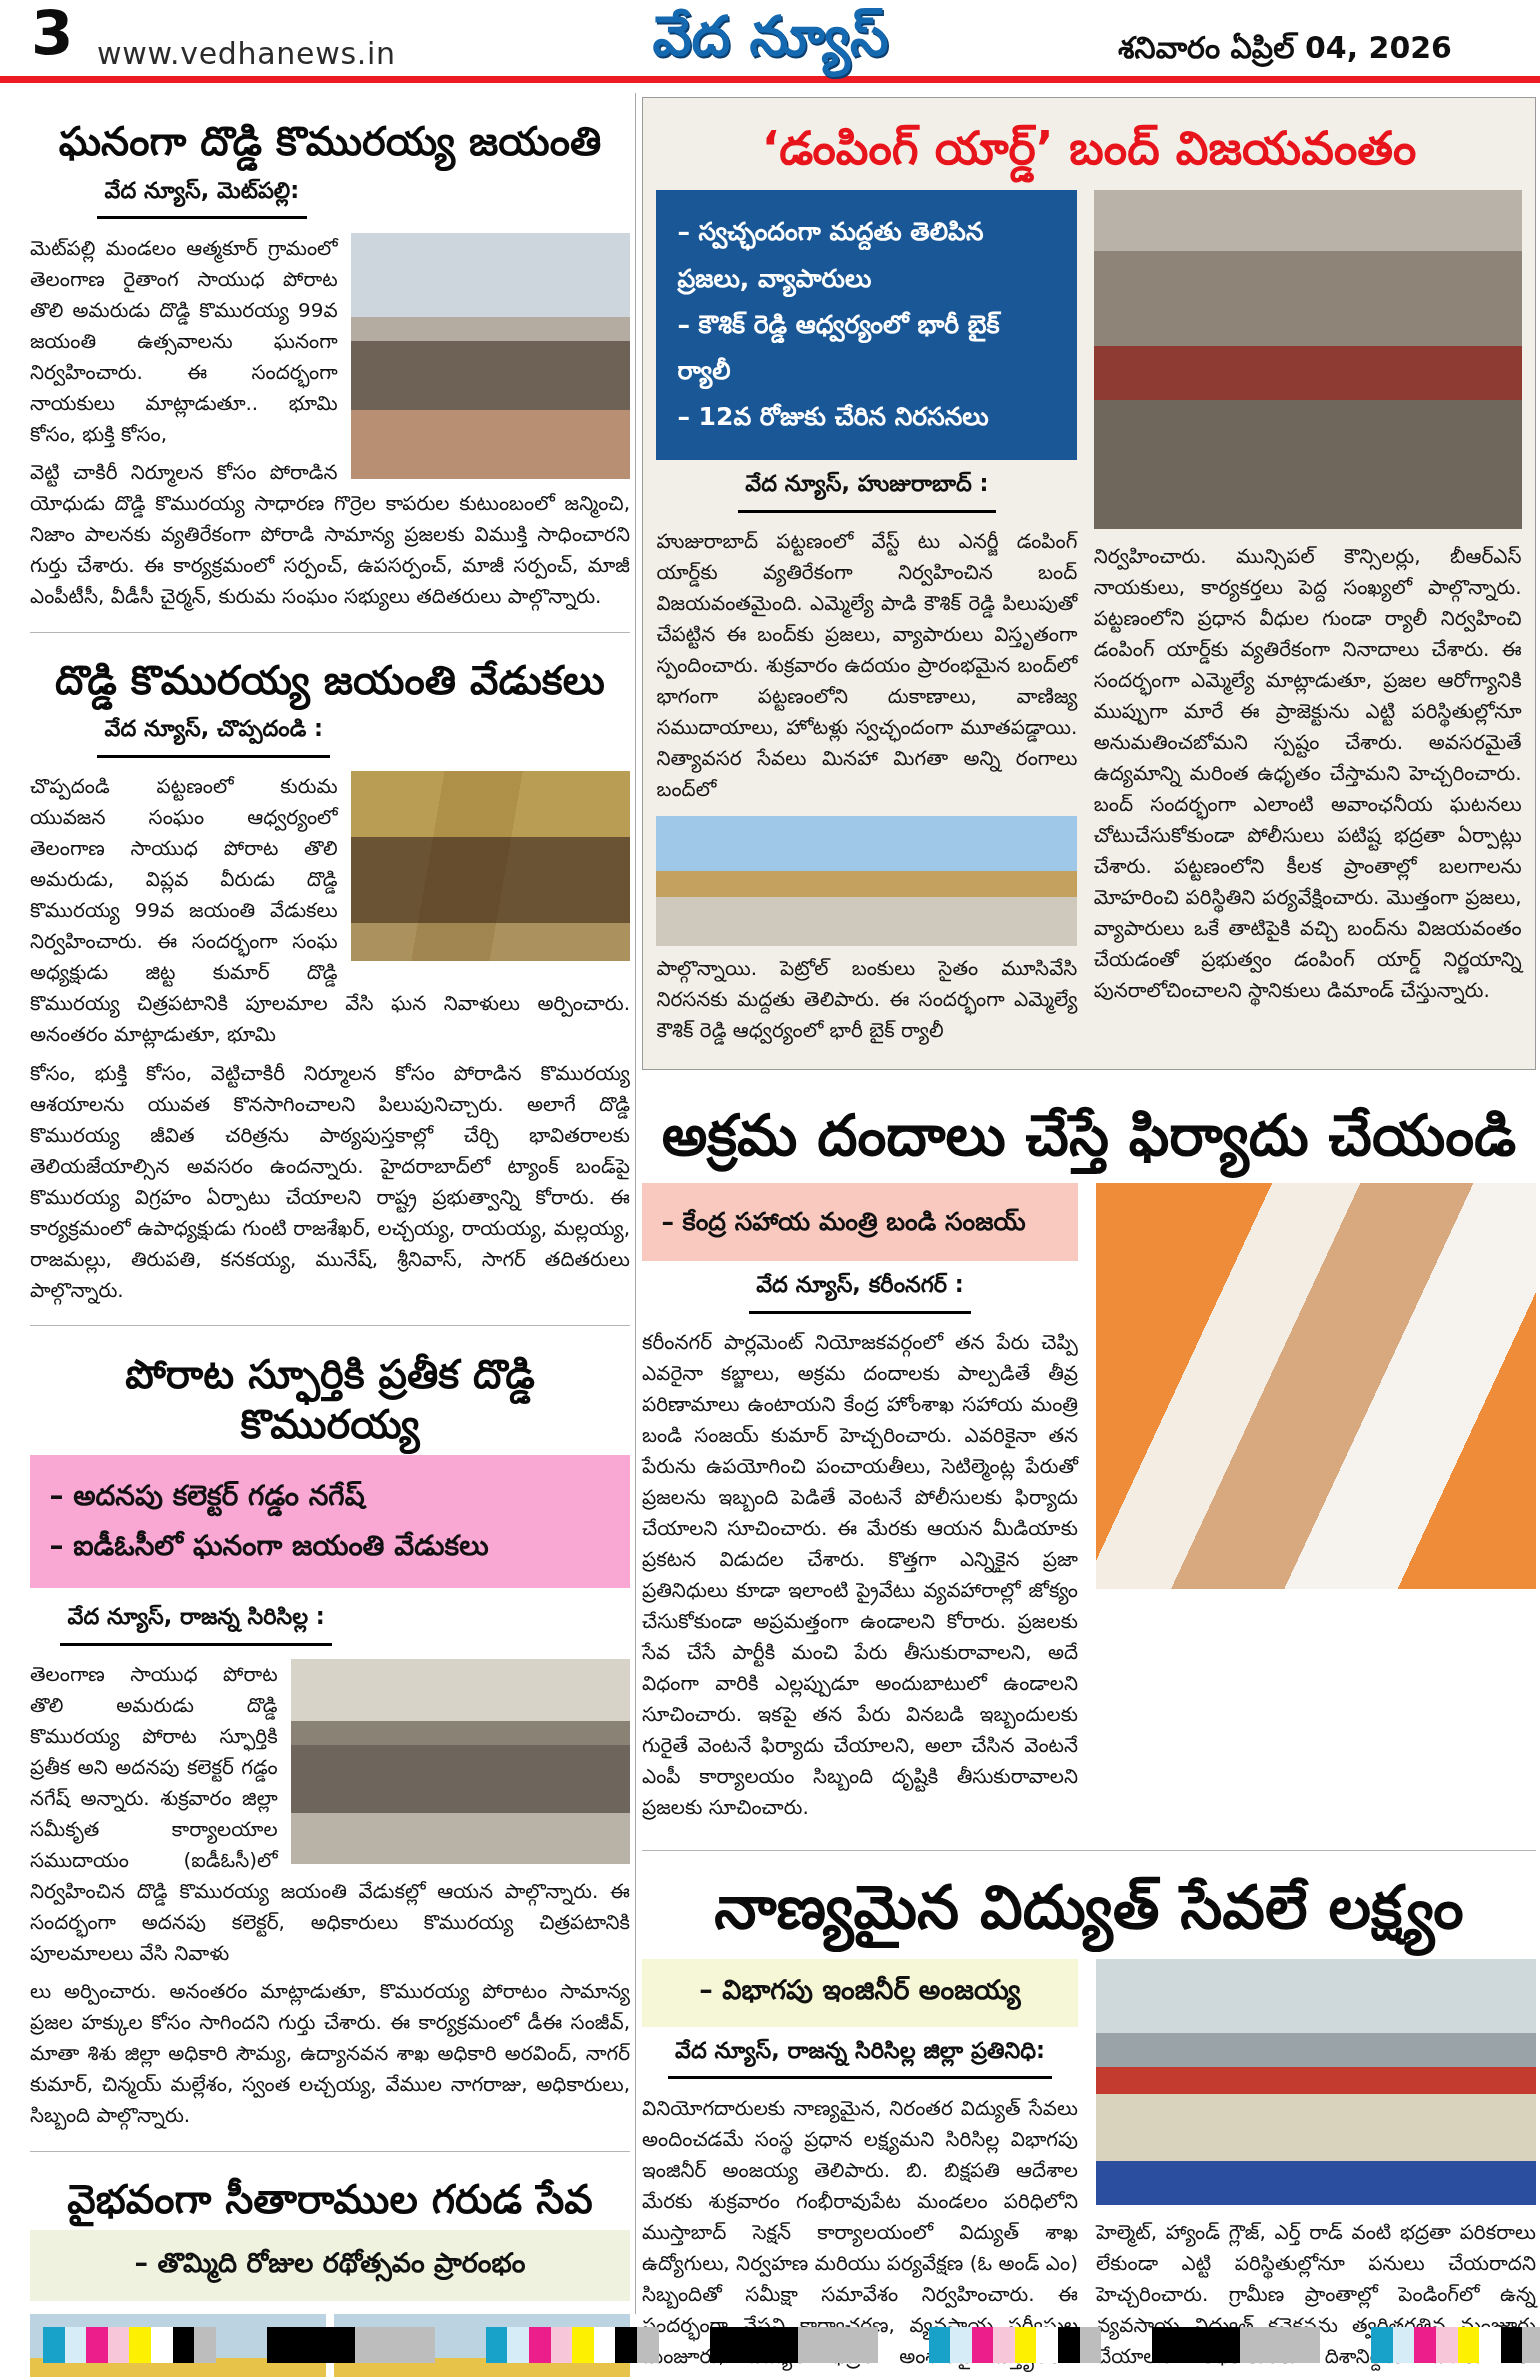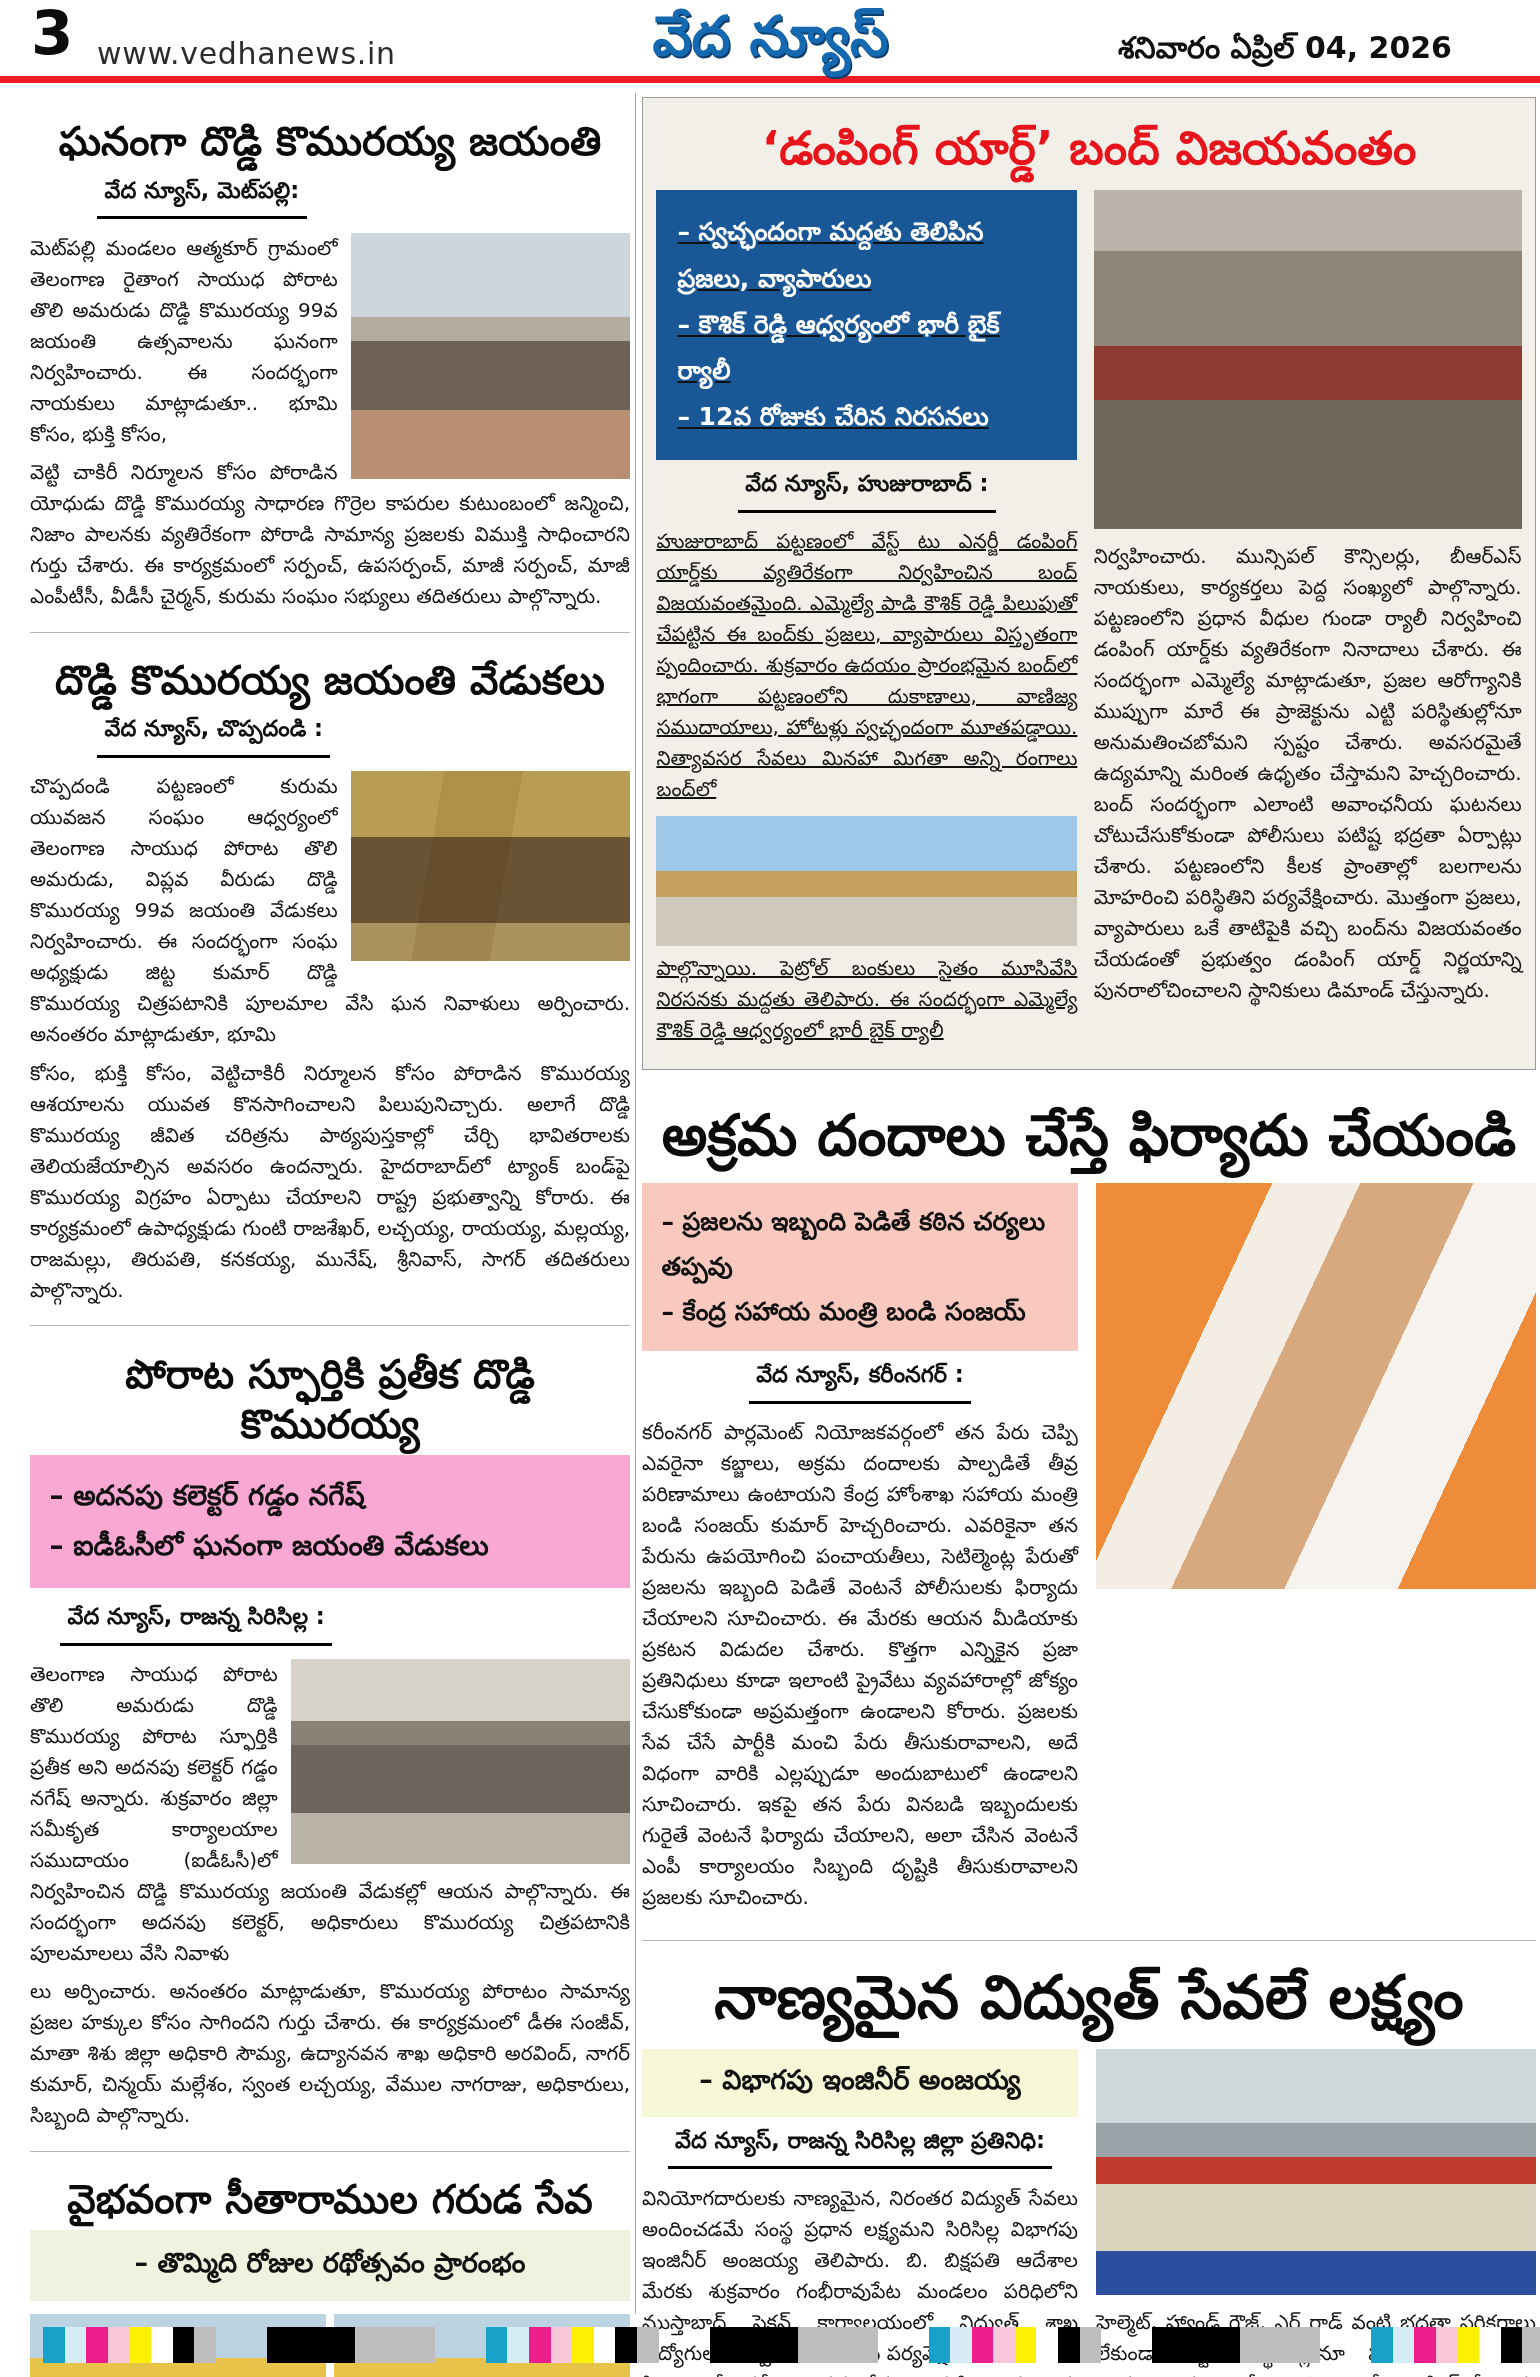--- a/index.html
+++ b/index.html
@@ -43,21 +43,21 @@
                   linear-gradient(#d9c892 0 35%,#7d6a5a 35% 80%,#c9b9a2 80% 100%);
        background-blend-mode:multiply;}
   .pa3{float:right;width:339px;height:205px;margin:0 0 9px 13.4px;
        background:linear-gradient(#d8d3c9 0 30%,#8b8276 30% 42%,#6e655c 42% 75%,#b9b2a6 75% 100%);}
   .pa4{display:flex;gap:7.5px;margin:13.4px 0 4.5px;}
   .pa4 div{flex:1;height:198px;
        background:linear-gradient(#bcd3e2 0 22%,#e8c34a 22% 40%,#8a7660 40% 78%,#6d5a48 78% 100%);}
   
   .leadbox{border:0.7px solid #9a9a9a;background:#f2efe8;padding:12px 13.4px 15px;}
   .leadgrid{display:flex;gap:16.4px;}
-  .leadgrid .lcol{width:421px;text-decoration:underline;}
+  .leadgrid .lcol{width:421px;}
   .leadgrid .rcol{flex:1;}
   .bluebox{background:#1a5796;color:#fff;padding:19.4px 21px;font-size:25px;font-weight:700;line-height:1.85;}
   .pb1bike{width:100%;height:339px;
        background:linear-gradient(#b8b2a8 0 18%,#8e8478 18% 46%,#8e3b33 46% 62%,#6f665c 62% 100%);}
   .pb1street{width:100%;height:130px;margin:10.4px 0 7.5px;
        background:linear-gradient(#9ec7e8 0 42%,#c4a15f 42% 62%,#cfc8bd 62% 100%);}
   .pb2{width:100%;height:406px;
        background:linear-gradient(115deg,#ee8c3a 0 28%,#f3ede4 28% 42%,#d8a87f 42% 60%,#f6f3ef 60% 78%,#ee8c3a 78% 100%);}
   .pb3{width:100%;height:246px;
        background:linear-gradient(#cfd8da 0 30%,#9aa4a8 30% 44%,#c23b2e 44% 55%,#d9d2bd 55% 82%,#2b4f9e 82% 100%);}
@@ -168,21 +168,20 @@
           </div>
         </div>
       </div>
     </div>
 
     <div>
       <div class="headline h-red" style="color:#0b0b0b;font-size:57px;margin-top:30px;">అక్రమ దందాలు చేస్తే ఫిర్యాదు చేయండి</div>
       <div class="rowflex">
         <div class="c1">
           <div class="salmonbox bulletbox">
-            <div>– ప్రజలను ఇబ్బంది పెడితే కఠిన చర్యలు తప్పవు</div>
             <div>– కేంద్ర సహాయ మంత్రి బండి సంజయ్</div>
           </div>
           <div class="dateline"><span>వేద న్యూస్, కరీంనగర్ :</span></div>
           <div class="body">
             <p>కరీంనగర్ పార్లమెంట్ నియోజకవర్గంలో తన పేరు చెప్పి ఎవరైనా కబ్జాలు, అక్రమ దందాలకు పాల్పడితే తీవ్ర పరిణామాలు ఉంటాయని కేంద్ర హోంశాఖ సహాయ మంత్రి బండి సంజయ్ కుమార్ హెచ్చరించారు. ఎవరికైనా తన పేరును ఉపయోగించి పంచాయతీలు, సెటిల్మెంట్ల పేరుతో ప్రజలను ఇబ్బంది పెడితే వెంటనే పోలీసులకు ఫిర్యాదు చేయాలని సూచించారు. ఈ మేరకు ఆయన మీడియాకు ప్రకటన విడుదల చేశారు. కొత్తగా ఎన్నికైన ప్రజా ప్రతినిధులు కూడా ఇలాంటి ప్రైవేటు వ్యవహారాల్లో జోక్యం చేసుకోకుండా అప్రమత్తంగా ఉండాలని కోరారు. ప్రజలకు సేవ చేసే పార్టీకి మంచి పేరు తీసుకురావాలని, అదే విధంగా వారికి ఎల్లప్పుడూ అందుబాటులో ఉండాలని సూచించారు. ఇకపై తన పేరు వినబడి ఇబ్బందులకు గురైతే వెంటనే ఫిర్యాదు చేయాలని, అలా చేసిన వెంటనే ఎంపీ కార్యాలయం సిబ్బంది దృష్టికి తీసుకురావాలని ప్రజలకు సూచించారు.</p>
           </div>
         </div>
         <div class="c2">
           <div class="photo pb2"></div>
         </div>

